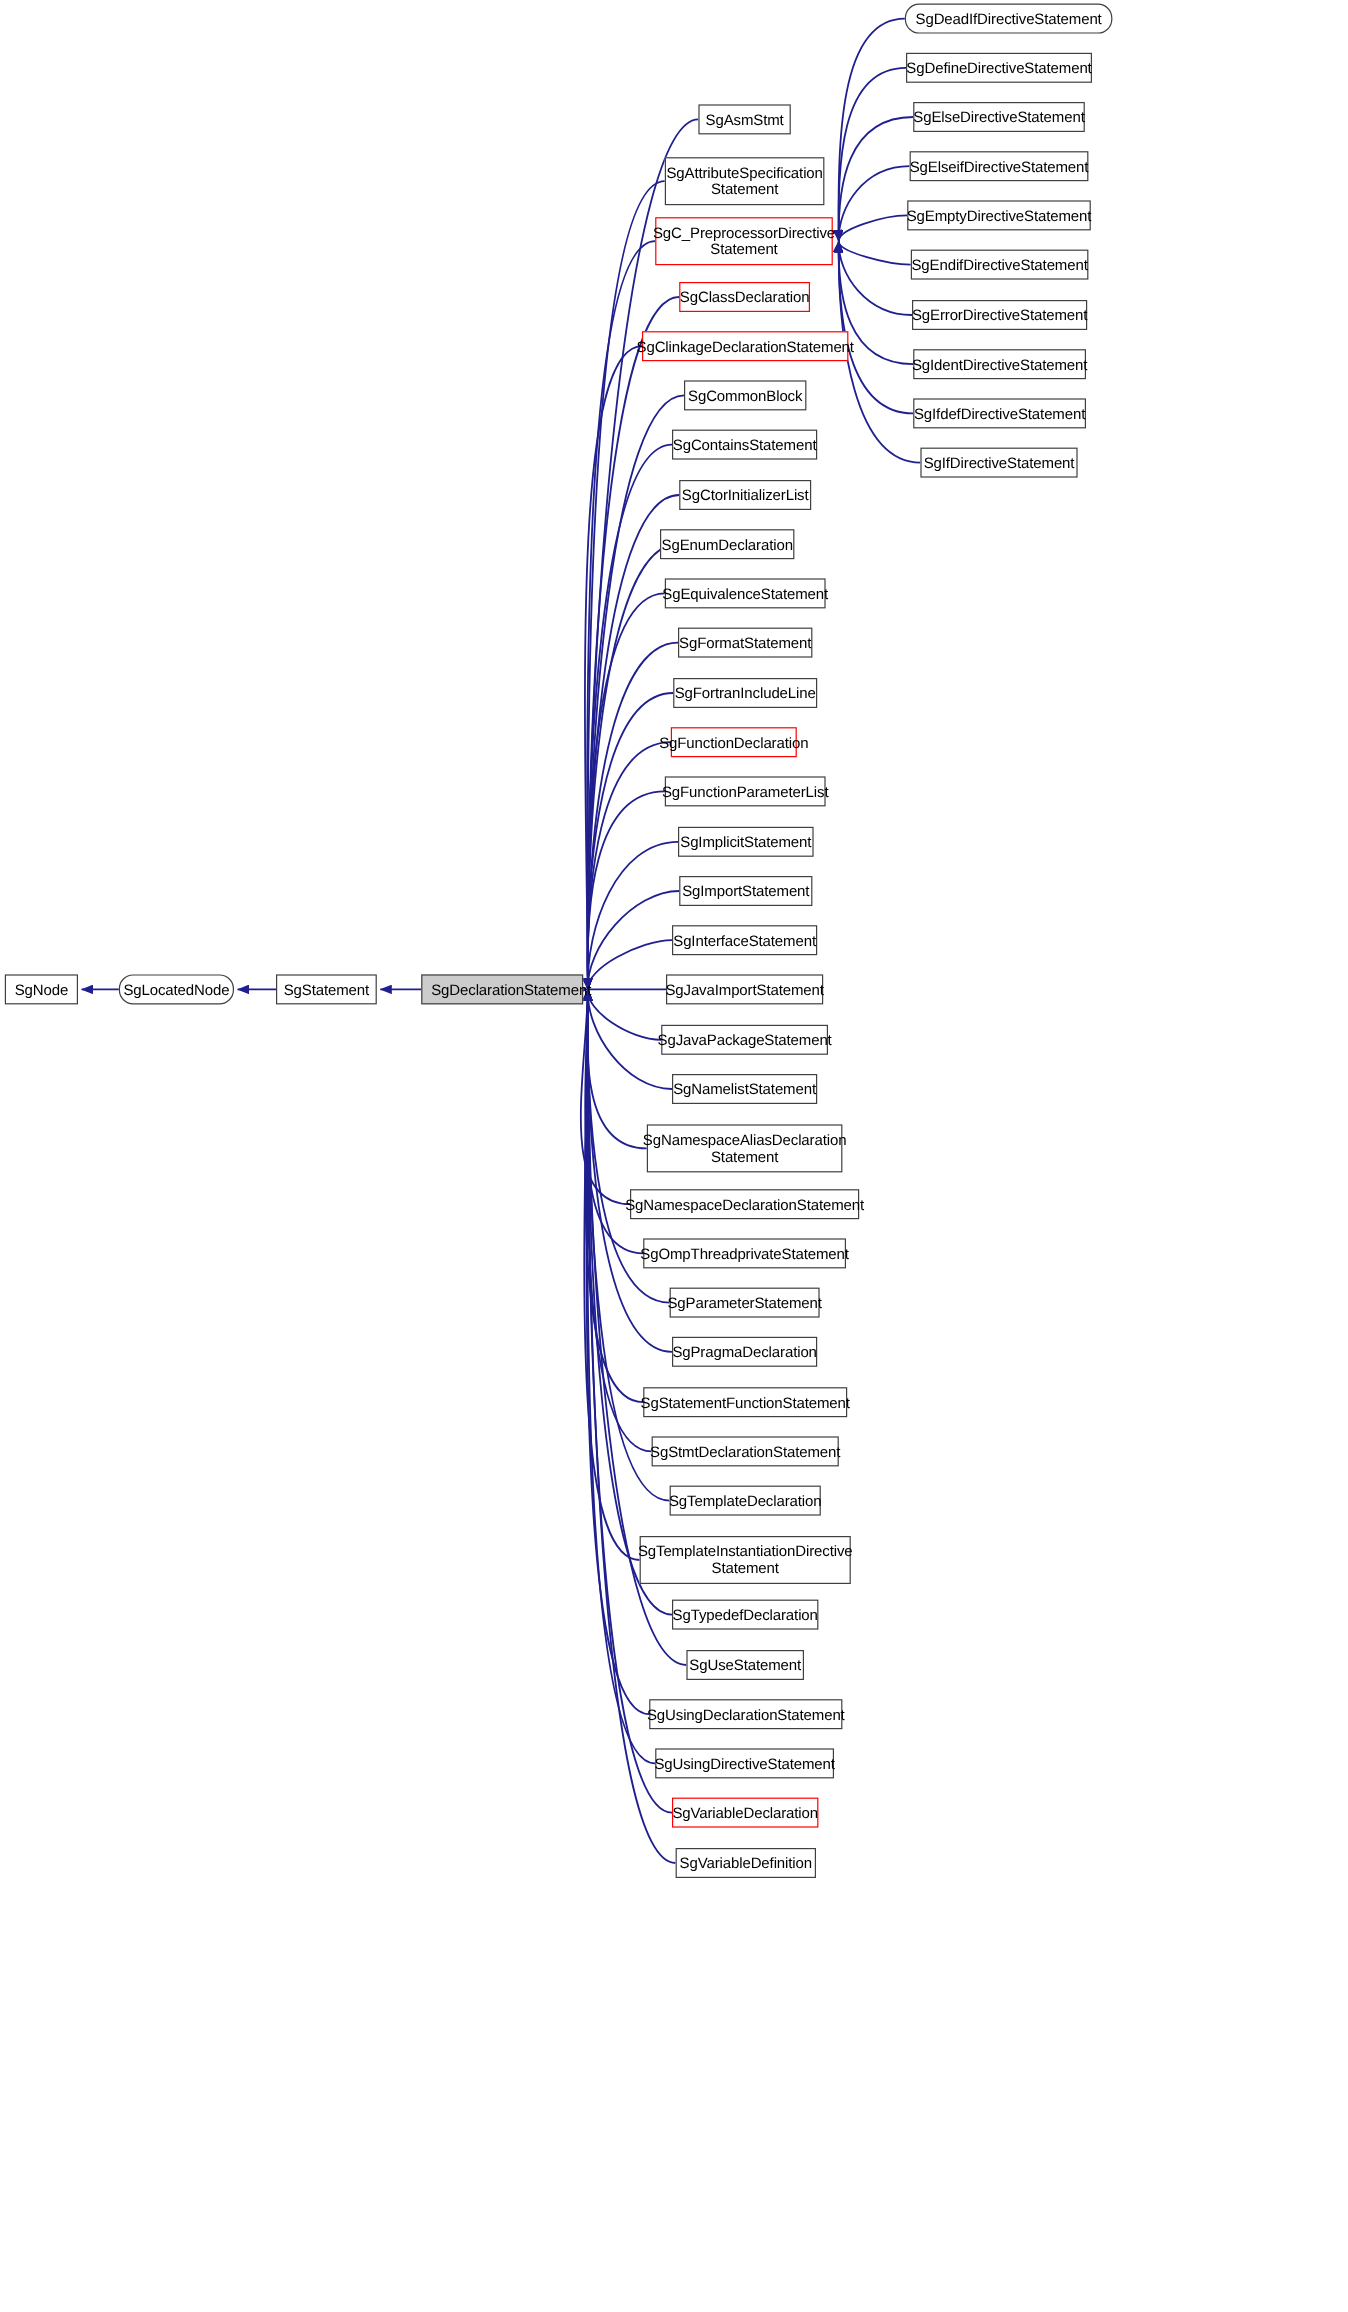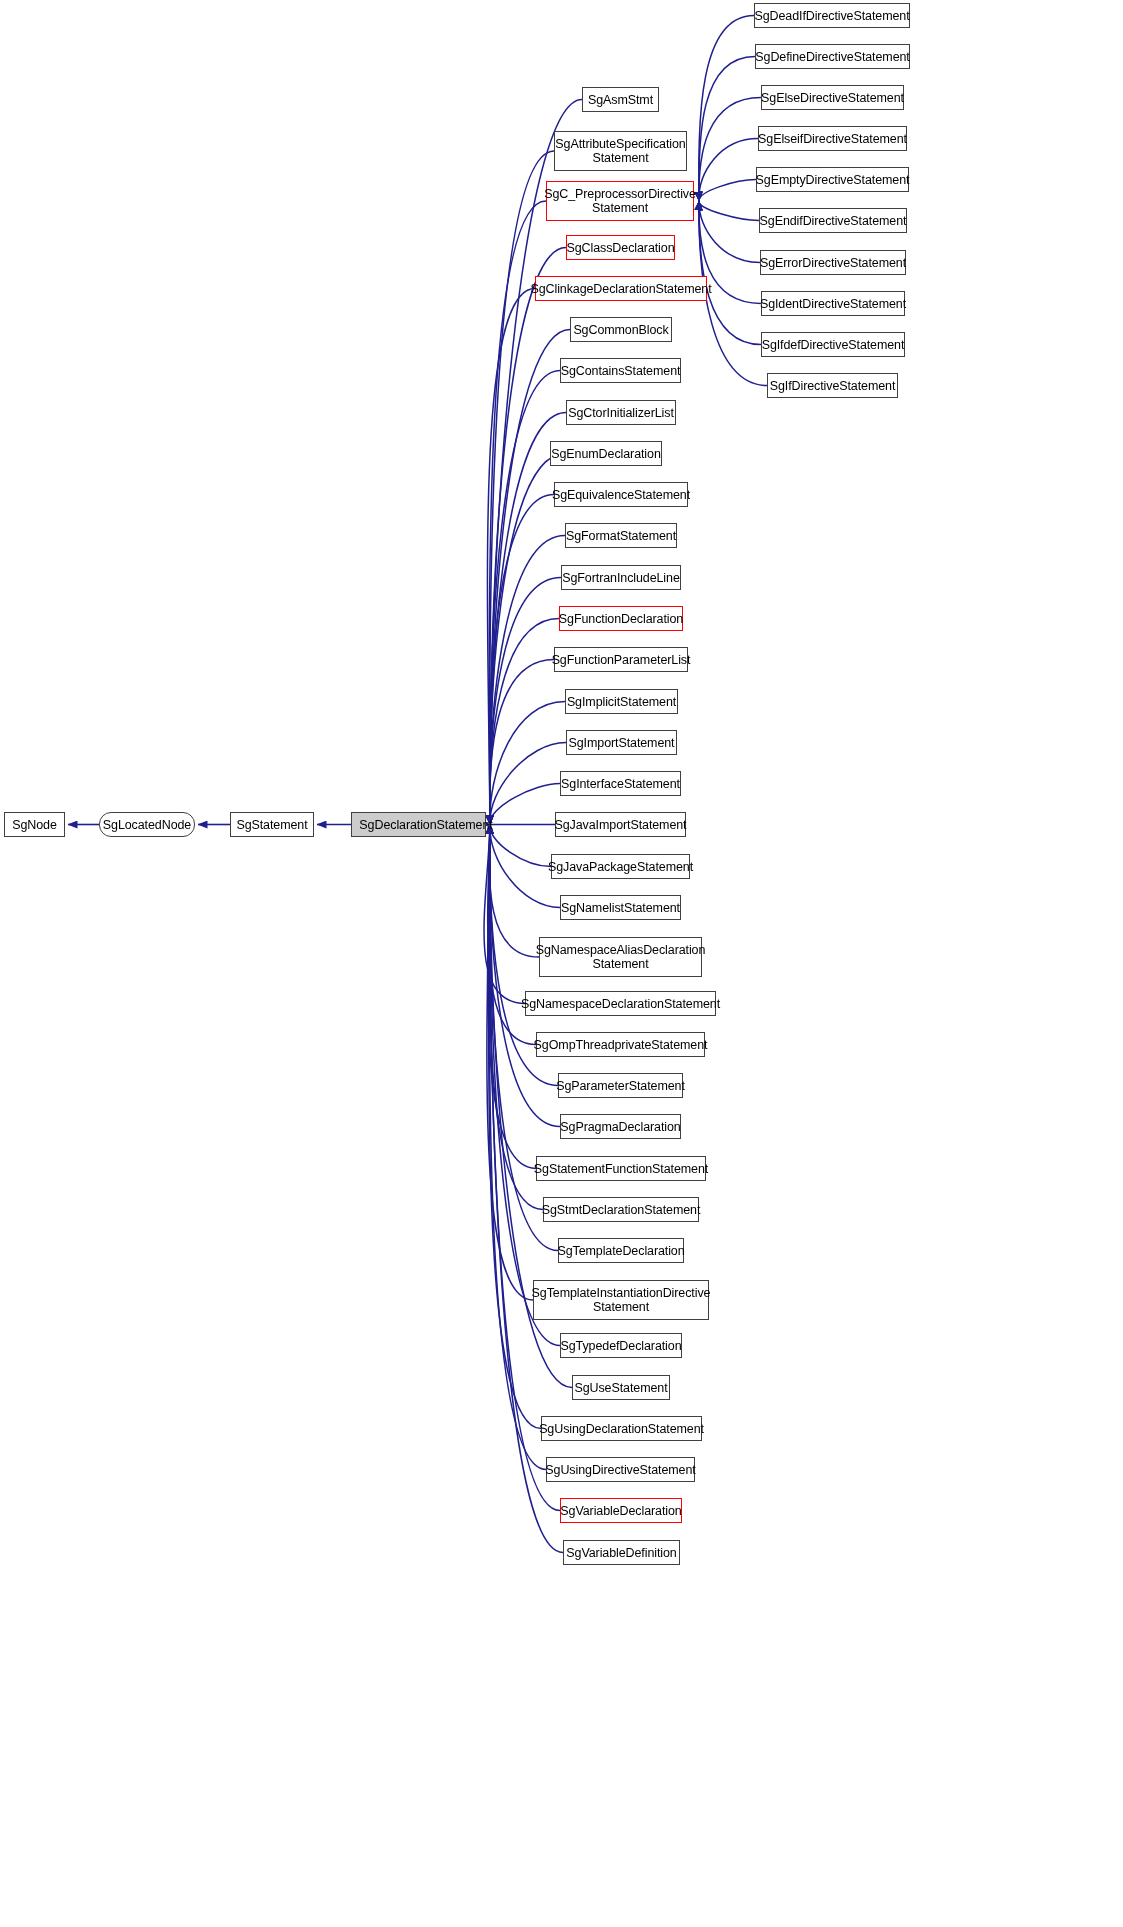--- a/index.html
+++ b/index.html
@@ -129,21 +129,21 @@
 Statement</span></div>
     <div class="node red" style="left: 566px; top: 235px; width: 109px; height: 25px;"><span class="node-label">SgClassDeclaration</span></div>
     <div class="node red" style="left: 535px; top: 276px; width: 172px; height: 25px;"><span class="node-label">SgClinkageDeclarationStatement</span></div>
     <div class="node" style="left: 570px; top: 317px; width: 102px; height: 25px;"><span class="node-label">SgCommonBlock</span></div>
     <div class="node" style="left: 560px; top: 358px; width: 121px; height: 25px;"><span class="node-label">SgContainsStatement</span></div>
     <div class="node" style="left: 566px; top: 400px; width: 110px; height: 25px;"><span class="node-label">SgCtorInitializerList</span></div>
     <div class="node" style="left: 550px; top: 441px; width: 112px; height: 25px;"><span class="node-label">SgEnumDeclaration</span></div>
     <div class="node" style="left: 554px; top: 482px; width: 134px; height: 25px;"><span class="node-label">SgEquivalenceStatement</span></div>
     <div class="node" style="left: 565px; top: 523px; width: 112px; height: 25px;"><span class="node-label">SgFormatStatement</span></div>
     <div class="node" style="left: 561px; top: 565px; width: 120px; height: 25px;"><span class="node-label">SgFortranIncludeLine</span></div>
-    <div class="node red" style="left: 559px; top: 606px; width: 124px; height: 25px;"><span class="node-label">SgFunctionDeclaration</span></div>
+    <div class="node red" style="left: 559px; top: 606px; width: 105px; height: 25px;"><span class="node-label">SgFunctionDeclaration</span></div>
     <div class="node" style="left: 554px; top: 647px; width: 134px; height: 25px;"><span class="node-label">SgFunctionParameterList</span></div>
     <div class="node" style="left: 565px; top: 689px; width: 113px; height: 25px;"><span class="node-label">SgImplicitStatement</span></div>
     <div class="node" style="left: 566px; top: 730px; width: 111px; height: 25px;"><span class="node-label">SgImportStatement</span></div>
     <div class="node" style="left: 560px; top: 771px; width: 121px; height: 25px;"><span class="node-label">SgInterfaceStatement</span></div>
     <div class="node" style="left: 555px; top: 812px; width: 131px; height: 25px;"><span class="node-label">SgJavaImportStatement</span></div>
     <div class="node" style="left: 551px; top: 854px; width: 139px; height: 25px;"><span class="node-label">SgJavaPackageStatement</span></div>
     <div class="node" style="left: 560px; top: 895px; width: 121px; height: 25px;"><span class="node-label">SgNamelistStatement</span></div>
     <div class="node" style="left: 539px; top: 937px; width: 163px; height: 40px;"><span class="node-label">SgNamespaceAliasDeclaration
 Statement</span></div>
     <div class="node" style="left: 525px; top: 991px; width: 191px; height: 25px;"><span class="node-label">SgNamespaceDeclarationStatement</span></div>
@@ -154,21 +154,21 @@
     <div class="node" style="left: 543px; top: 1197px; width: 156px; height: 25px;"><span class="node-label">SgStmtDeclarationStatement</span></div>
     <div class="node" style="left: 558px; top: 1238px; width: 126px; height: 25px;"><span class="node-label">SgTemplateDeclaration</span></div>
     <div class="node" style="left: 533px; top: 1280px; width: 176px; height: 40px;"><span class="node-label">SgTemplateInstantiationDirective
 Statement</span></div>
     <div class="node" style="left: 560px; top: 1333px; width: 122px; height: 25px;"><span class="node-label">SgTypedefDeclaration</span></div>
     <div class="node" style="left: 572px; top: 1375px; width: 98px; height: 25px; align-items: center;"><span class="node-label">SgUseStatement</span></div>
     <div class="node" style="left: 541px; top: 1416px; width: 161px; height: 25px;"><span class="node-label">SgUsingDeclarationStatement</span></div>
     <div class="node" style="left: 546px; top: 1457px; width: 149px; height: 25px;"><span class="node-label">SgUsingDirectiveStatement</span></div>
     <div class="node red" style="left: 560px; top: 1498px; width: 122px; height: 25px;"><span class="node-label">SgVariableDeclaration</span></div>
     <div class="node" style="left: 563px; top: 1540px; width: 117px; height: 25px;"><span class="node-label">SgVariableDefinition</span></div>
-    <div class="node" style="left: 754px; top: 3px; width: 156px; height: 25px;"><span class="node-label">SgDeadIfDirectiveStatement</span></div>
+    <div class="node" style="left: 754px; top: 3px; width: 173px; height: 25px; border-radius: 12px;"><span class="node-label">SgDeadIfDirectiveStatement</span></div>
     <div class="node" style="left: 755px; top: 44px; width: 155px; height: 25px;"><span class="node-label">SgDefineDirectiveStatement</span></div>
     <div class="node" style="left: 761px; top: 85px; width: 143px; height: 25px;"><span class="node-label">SgElseDirectiveStatement</span></div>
     <div class="node" style="left: 758px; top: 126px; width: 149px; height: 25px;"><span class="node-label">SgElseifDirectiveStatement</span></div>
     <div class="node" style="left: 756px; top: 167px; width: 153px; height: 25px;"><span class="node-label">SgEmptyDirectiveStatement</span></div>
     <div class="node" style="left: 759px; top: 208px; width: 148px; height: 25px;"><span class="node-label">SgEndifDirectiveStatement</span></div>
     <div class="node" style="left: 760px; top: 250px; width: 146px; height: 25px;"><span class="node-label">SgErrorDirectiveStatement</span></div>
     <div class="node" style="left: 761px; top: 291px; width: 144px; height: 25px;"><span class="node-label">SgIdentDirectiveStatement</span></div>
     <div class="node" style="left: 761px; top: 332px; width: 144px; height: 25px;"><span class="node-label">SgIfdefDirectiveStatement</span></div>
     <div class="node" style="left: 767px; top: 373px; width: 131px; height: 25px;"><span class="node-label">SgIfDirectiveStatement</span></div>
   </div>

